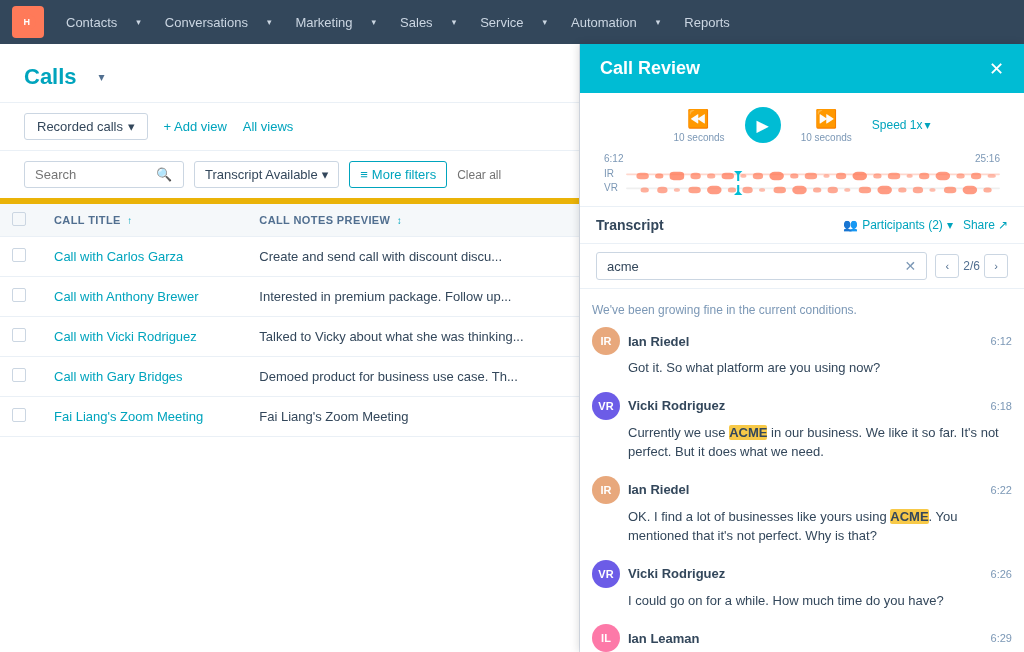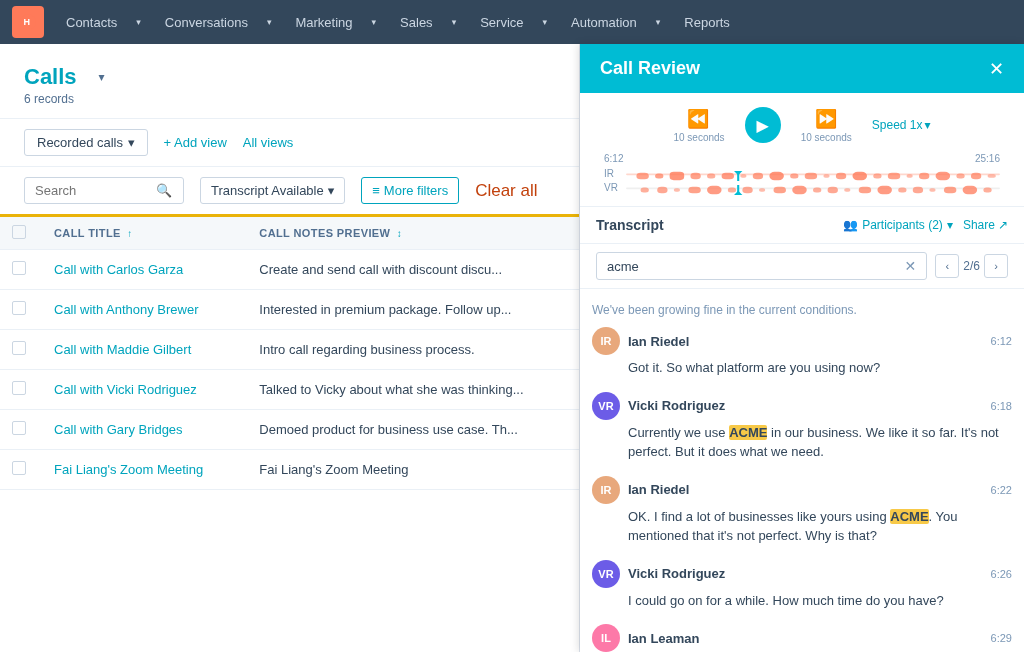--- a/index.html
+++ b/index.html
@@ -20,27 +20,27 @@
     .left-header { padding: 20px 24px 12px; border-bottom: 1px solid #eaf0f6; }
     .calls-title { display: flex; align-items: center; gap: 22px; }
     .calls-title h1 { font-size: 22px; font-weight: 600; color: #00a4bd; }
     .calls-title-chevron { color: #516f90; font-size: 12px; cursor: pointer; }
     .records-count { font-size: 12px; color: #516f90; margin-top: 2px; }
 
     .view-tabs { padding: 10px 24px; border-bottom: 1px solid #eaf0f6; display: flex; align-items: center; gap: 16px; }
     .view-tab-btn { background: white; border: 1px solid #cbd6e2; border-radius: 3px; padding: 5px 12px; font-size: 13px; color: #33475b; cursor: pointer; display: flex; align-items: flex-end; gap: 5px; }
     .view-tab-link { color: #00a4bd; font-size: 13px; cursor: pointer; text-decoration: none; }
 
-    .filters-row { padding: 10px 24px; border-bottom: 3px solid #eab308; display: flex; align-items: center; gap: 16px; }
+    .filters-row { padding: 10px 24px; border-bottom: 6px solid #eab308; display: flex; align-items: center; gap: 10px; }
     .search-box { display: flex; align-items: center; border: 1px solid #cbd6e2; border-radius: 3px; padding: 5px 10px; gap: 6px; background: white; flex: 0 0 160px; }
     .search-box input { border: none; outline: none; font-size: 13px; color: #33475b; width: 100%; background: transparent; }
     .search-icon { color: #7c98b6; font-size: 13px; }
     .filter-btn { border: 1px solid #cbd6e2; border-radius: 3px; padding: 5px 10px; background: white; color: #33475b; font-size: 13px; cursor: pointer; display: flex; align-items: center; gap: 4px; white-space: nowrap; }
     .filter-btn.active { border-color: #00a4bd; color: #00a4bd; }
-    .clear-link { color: #c2410c; font-size: 17px; cursor: pointer; }
+    .clear-link { color: #737373; font-size: 12px; cursor: pointer; }
 
     
     .table-container { flex: 1; overflow-y: auto; }
     table { width: 100%; border-collapse: collapse; }
     thead { background: #f5f8fa; }
     th { text-align: left; padding: 8px 16px; font-size: 11px; font-weight: 600; color: #516f90; text-transform: uppercase; letter-spacing: 0.4px; border-bottom: 1px solid #eaf0f6; white-space: nowrap; }
     th .sort-icon { color: #00a4bd; font-size: 10px; margin-left: 3px; }
     td { padding: 12px 16px; border-bottom: 1px solid #eaf0f6; font-size: 13px; vertical-align: middle; }
     .checkbox-cell { width: 32px; padding: 8px 12px; }
     .call-link { color: #00a4bd; text-decoration: none; cursor: pointer; margin-top: 15px; }
@@ -140,21 +140,20 @@
 </nav>
 
 <div class="main">
 
   <div class="left-panel">
     <div class="left-header">
       <div class="calls-title">
         <h1>Calls</h1>
         <span class="calls-title-chevron">▾</span>
       </div>
-      <div class="records-count">6 records</div>
     </div>
 
     <div class="view-tabs">
       <button class="view-tab-btn">
         <span>Recorded calls</span>
         <span>▾</span>
       </button>
       <a class="view-tab-link">+ Add view</a>
       <a class="view-tab-link">All views</a>
     </div>
@@ -206,31 +205,20 @@
     </tr>
             <tr>
       <td class="checkbox-cell">
         <span class="checkbox"></span>
       </td>
       <td>
         <a class="call-link">Call with Anthony Brewer</a>
       </td>
       <td>
         <span class="notes-preview">Interested in premium package. Follow up...</span>
-      </td>
-    </tr>
-            <tr>
-      <td class="checkbox-cell">
-        <span class="checkbox"></span>
-      </td>
-      <td>
-        <a class="call-link">Call with Maddie Gilbert</a>
-      </td>
-      <td>
-        <span class="notes-preview">Intro call regarding business process.</span>
       </td>
     </tr>
             <tr>
       <td class="checkbox-cell">
         <span class="checkbox"></span>
       </td>
       <td>
         <a class="call-link">Call with Vicki Rodriguez</a>
       </td>
       <td>

